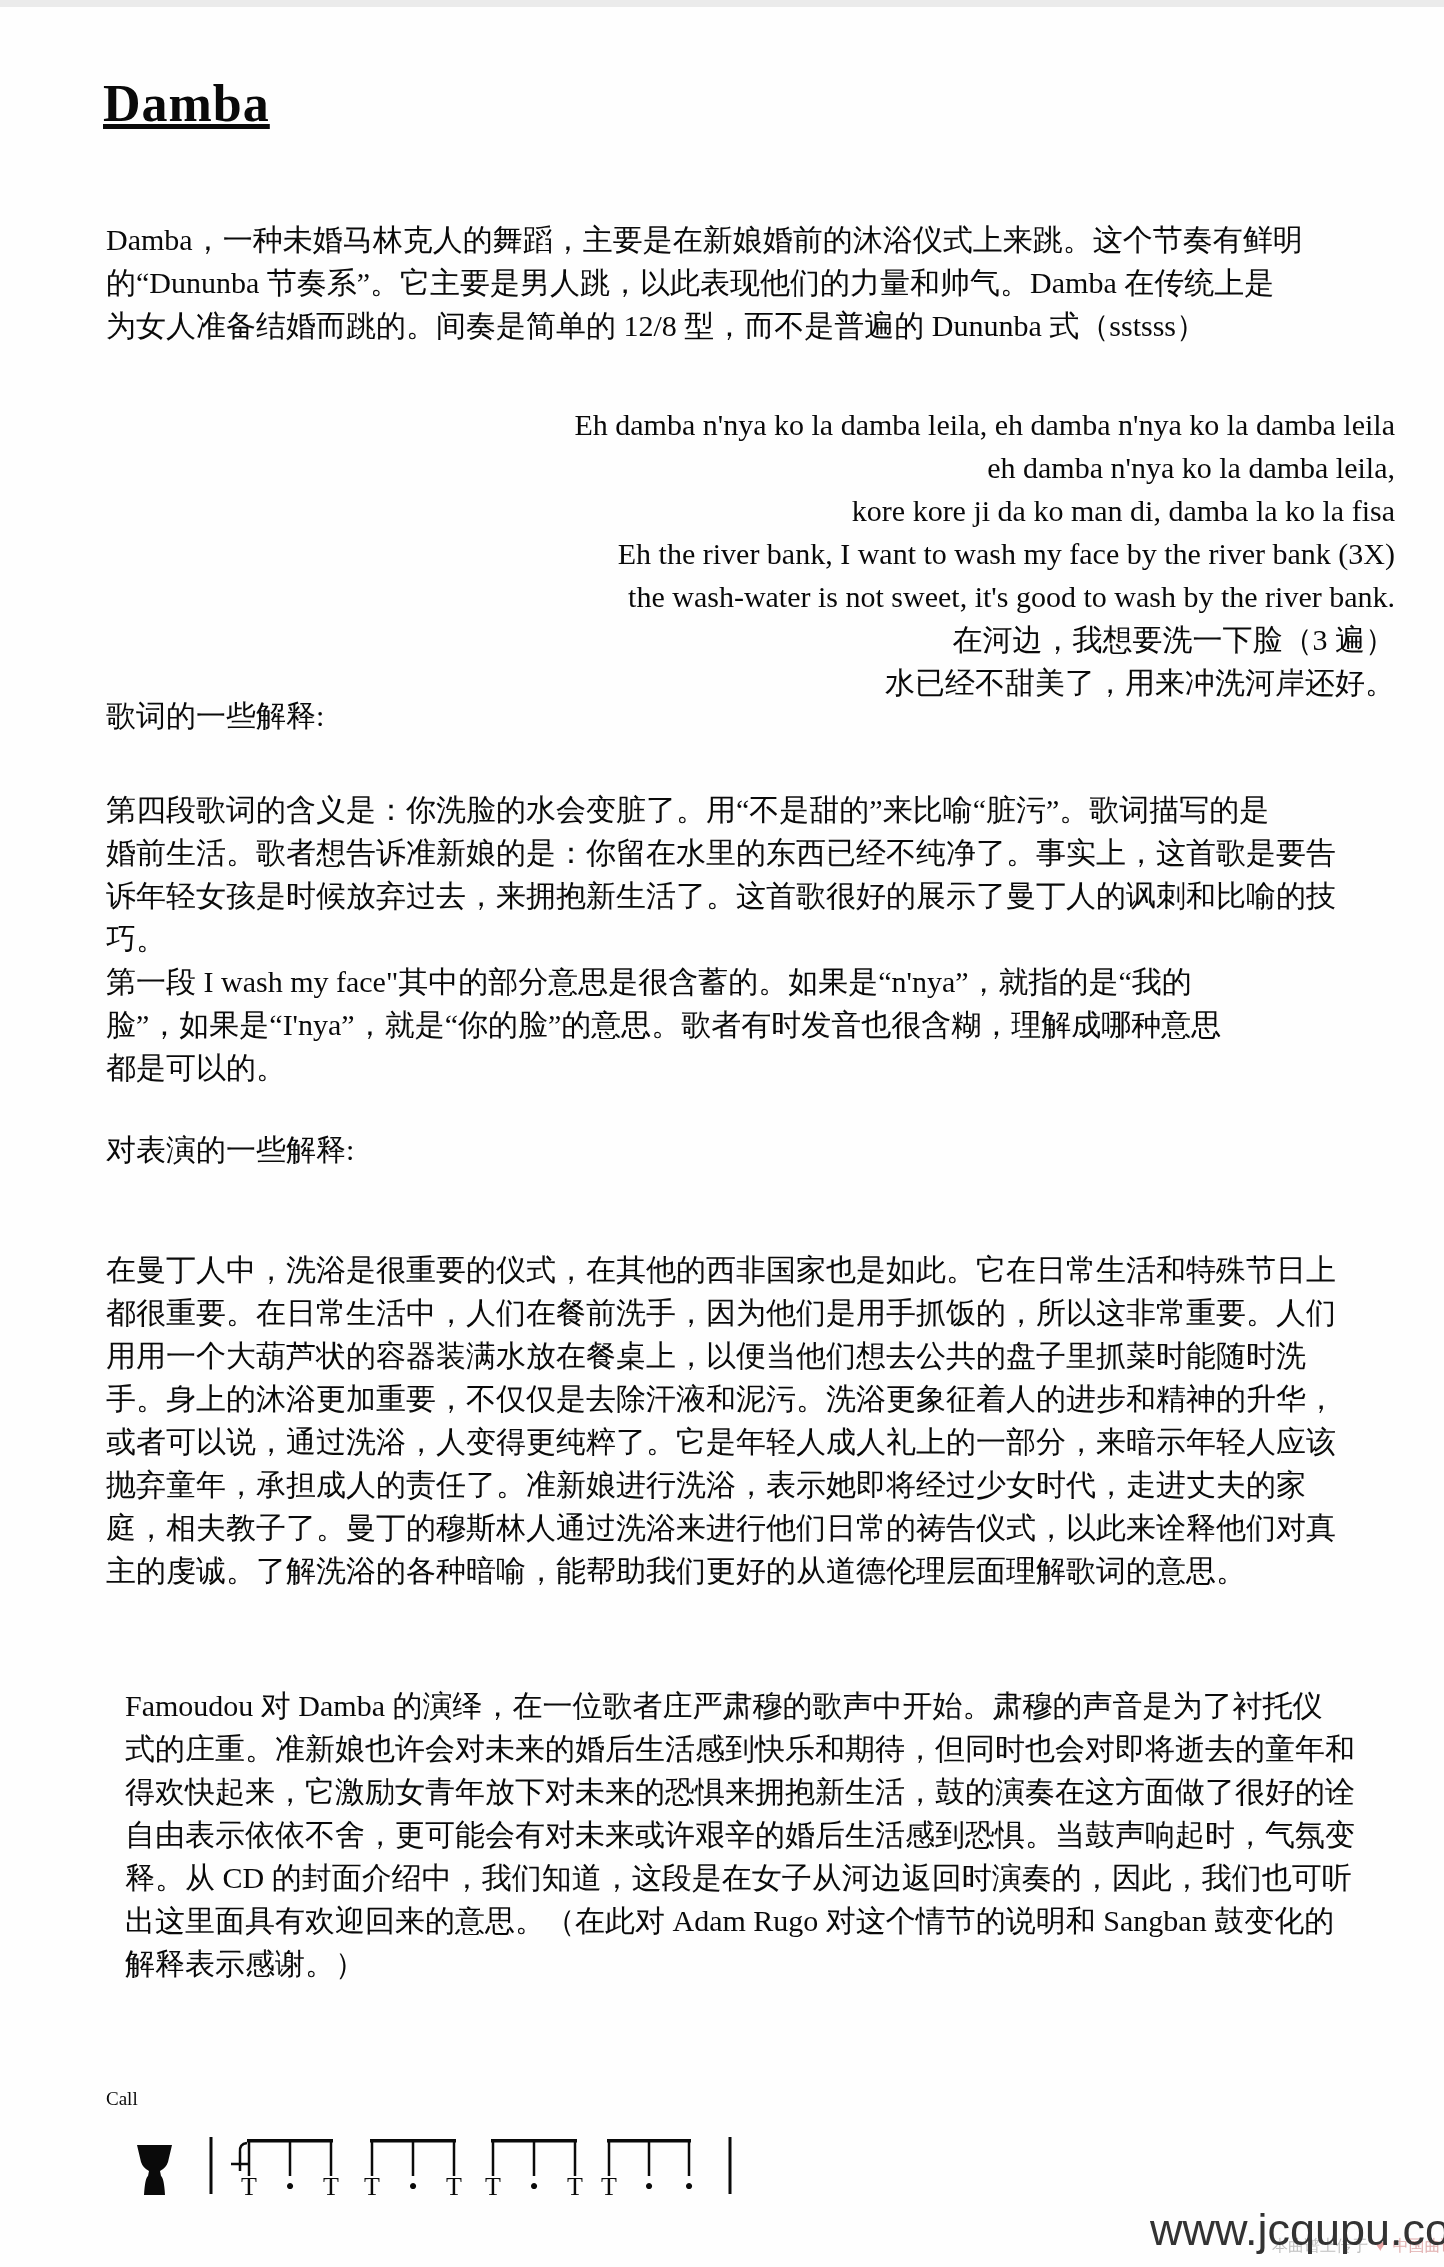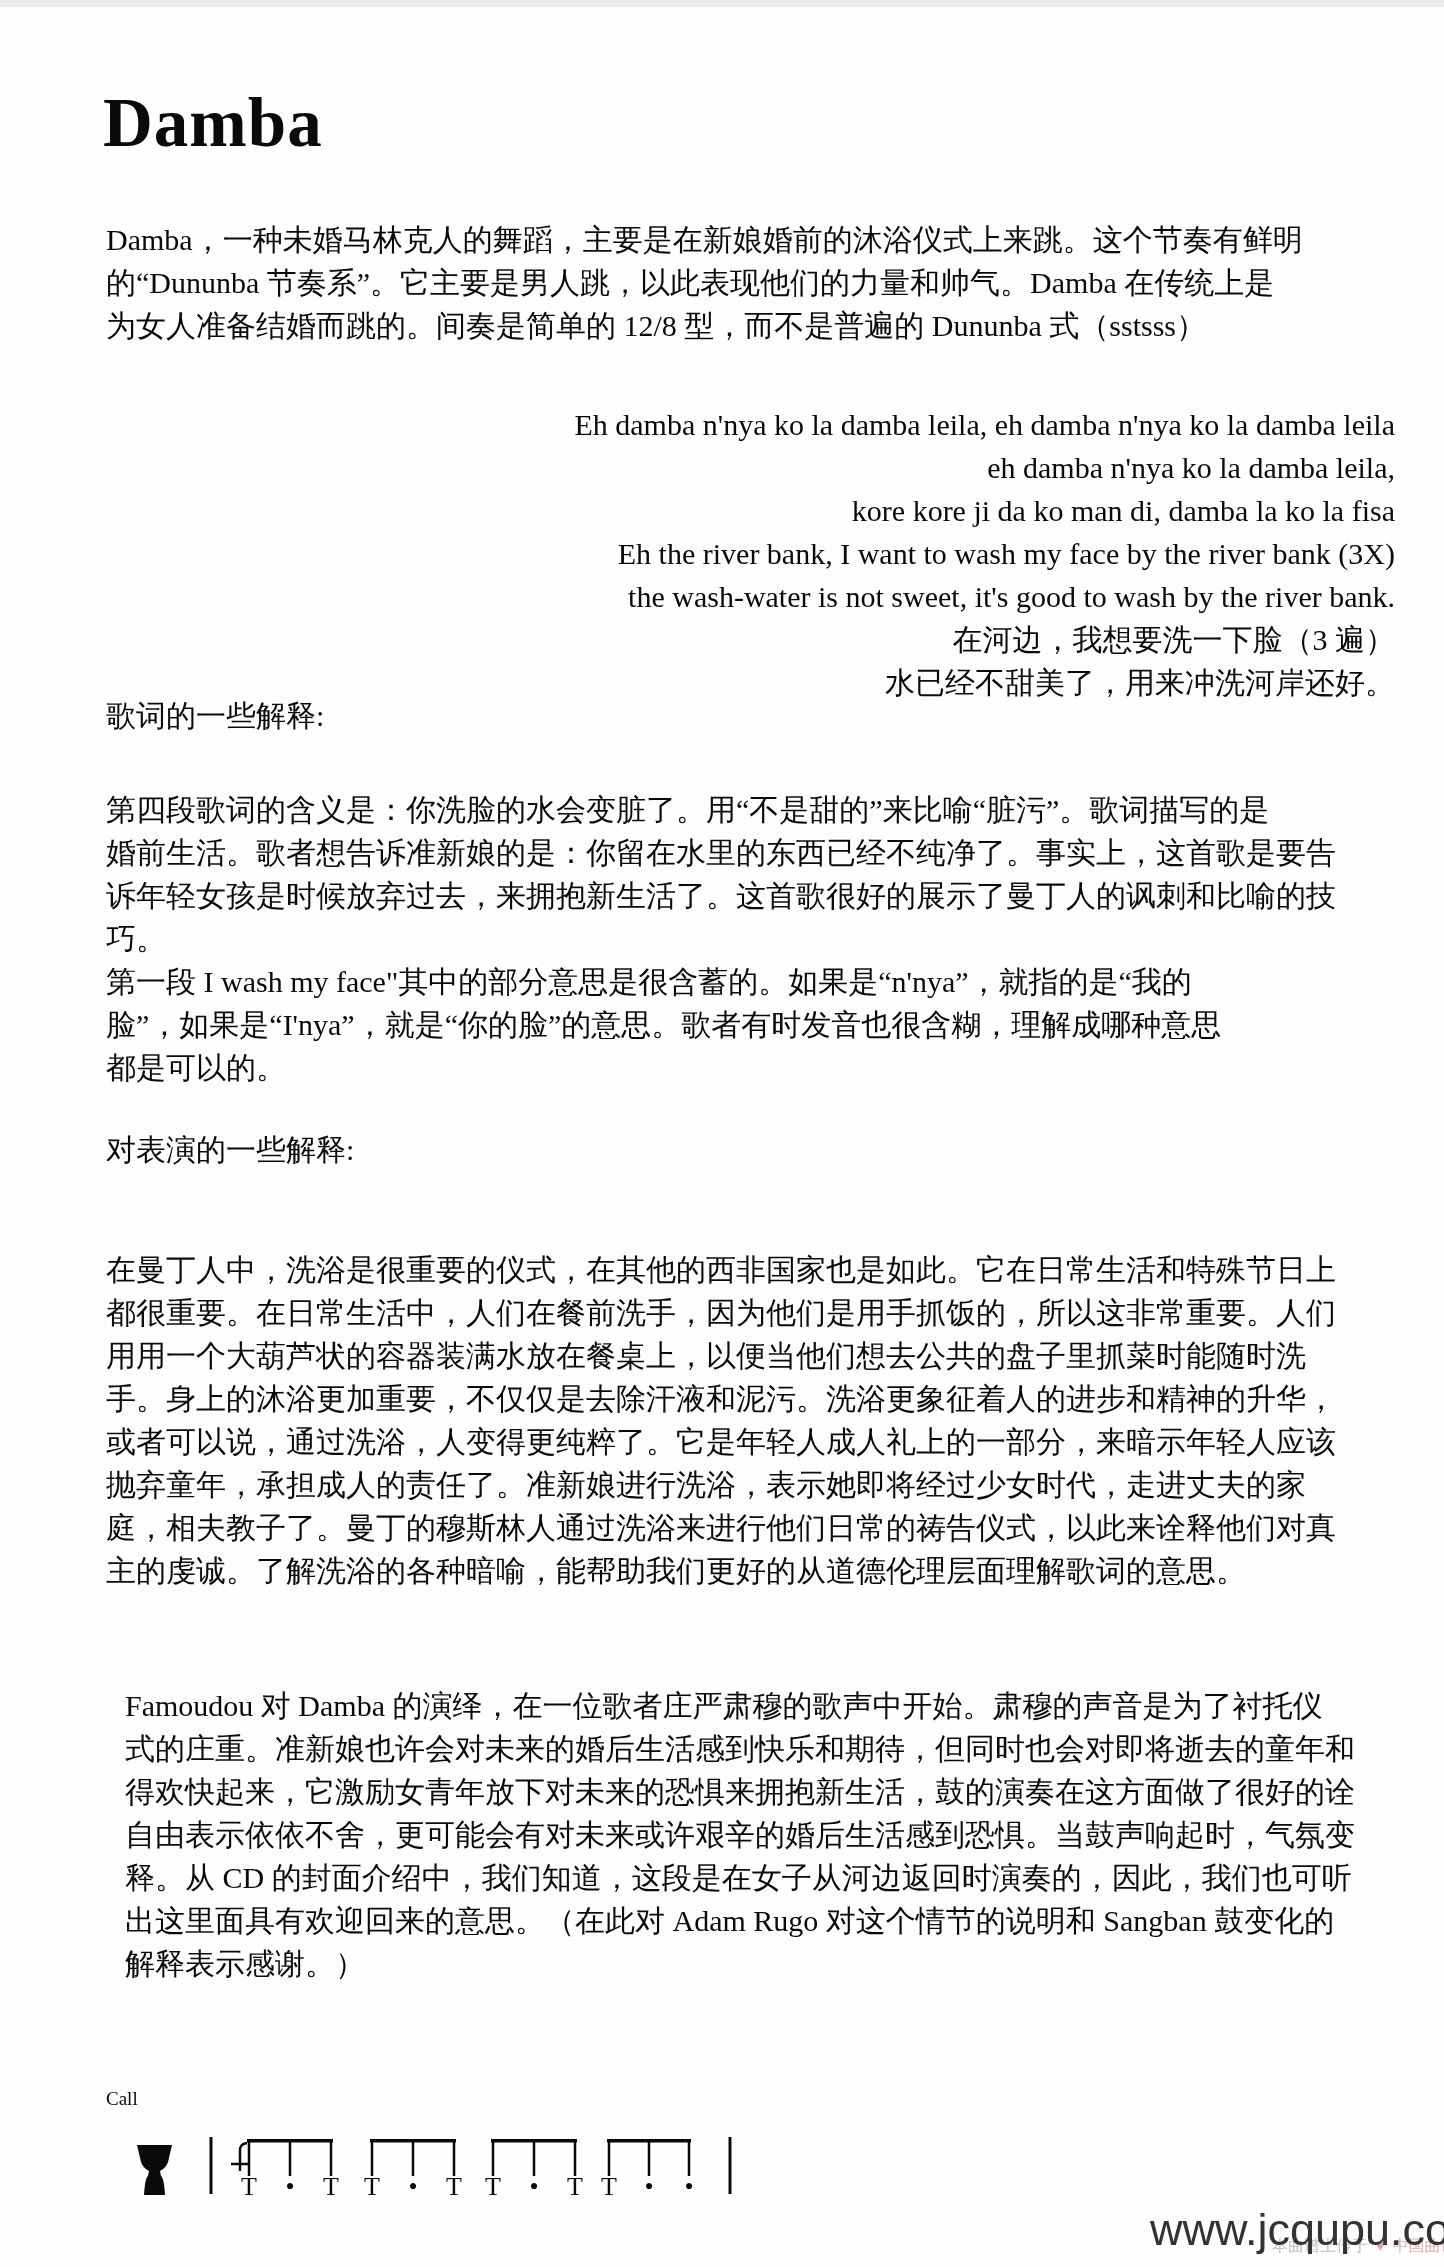--- a/index.html
+++ b/index.html
@@ -5,21 +5,21 @@
   html,body{margin:0;padding:0;}
   body{
     position:relative;
     width:1444px;height:2267px;
     background:#fefefe;
     font-family:"Liberation Serif","DejaVu Serif",serif;
     color:#0a0a0a;
     overflow:hidden;
   }
   .edge-top{position:absolute;left:0;top:0;width:1444px;height:7px;background:#ebebeb;}
-  .title{position:absolute;left:103px;top:40px;font-size:69px;line-height:1.1;letter-spacing:1px;}
+  .title{position:absolute;left:103px;top:40px;font-size:52px;line-height:1.1;letter-spacing:1px;text-decoration:underline;}
   .block{position:absolute;left:106px;width:1310px;font-size:30px;line-height:43px;}
   .ln{white-space:nowrap;}
   .lyrics{position:absolute;left:105px;width:1290px;text-align:right;font-size:30px;line-height:43px;}
   .heading{position:absolute;left:106px;font-size:30px;line-height:36px;white-space:nowrap;}
   .call-label{position:absolute;left:106px;top:2088px;font-size:19px;}
   .notation{position:absolute;left:100px;top:2126px;width:680px;height:100px;}
   .notation svg{display:block;}
   .note-symbol{font-family:"Liberation Serif","DejaVu Serif",serif;font-size:26px;fill:#0a0a0a;}
   .watermark-site{
     position:absolute;left:1150px;top:2204px;

